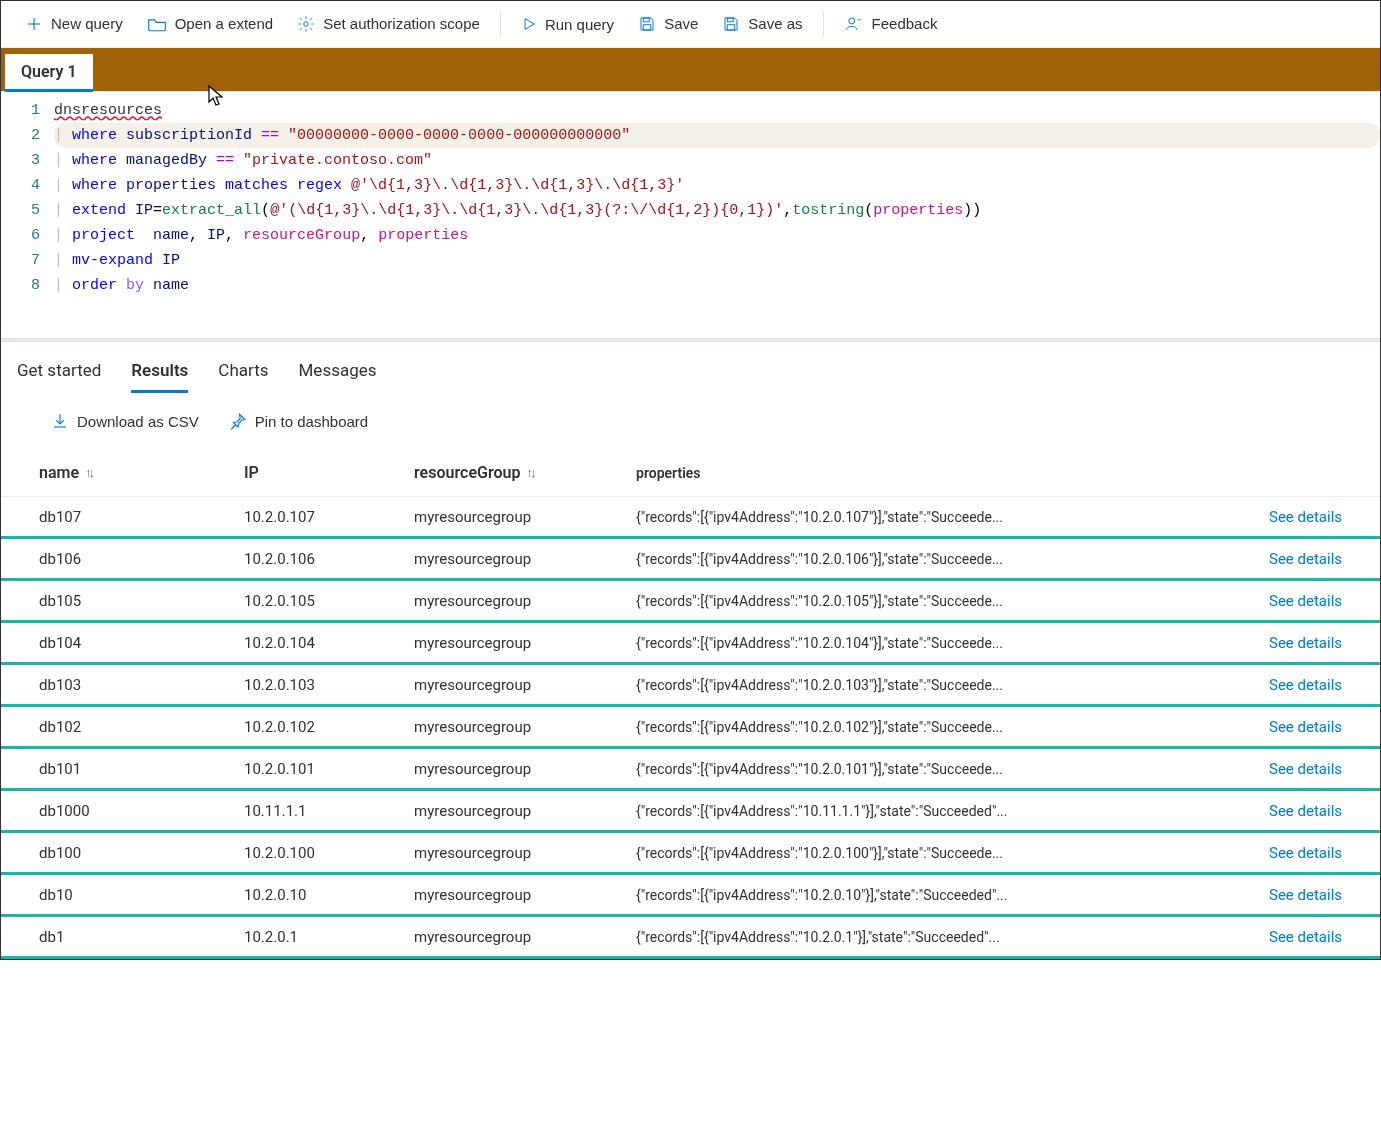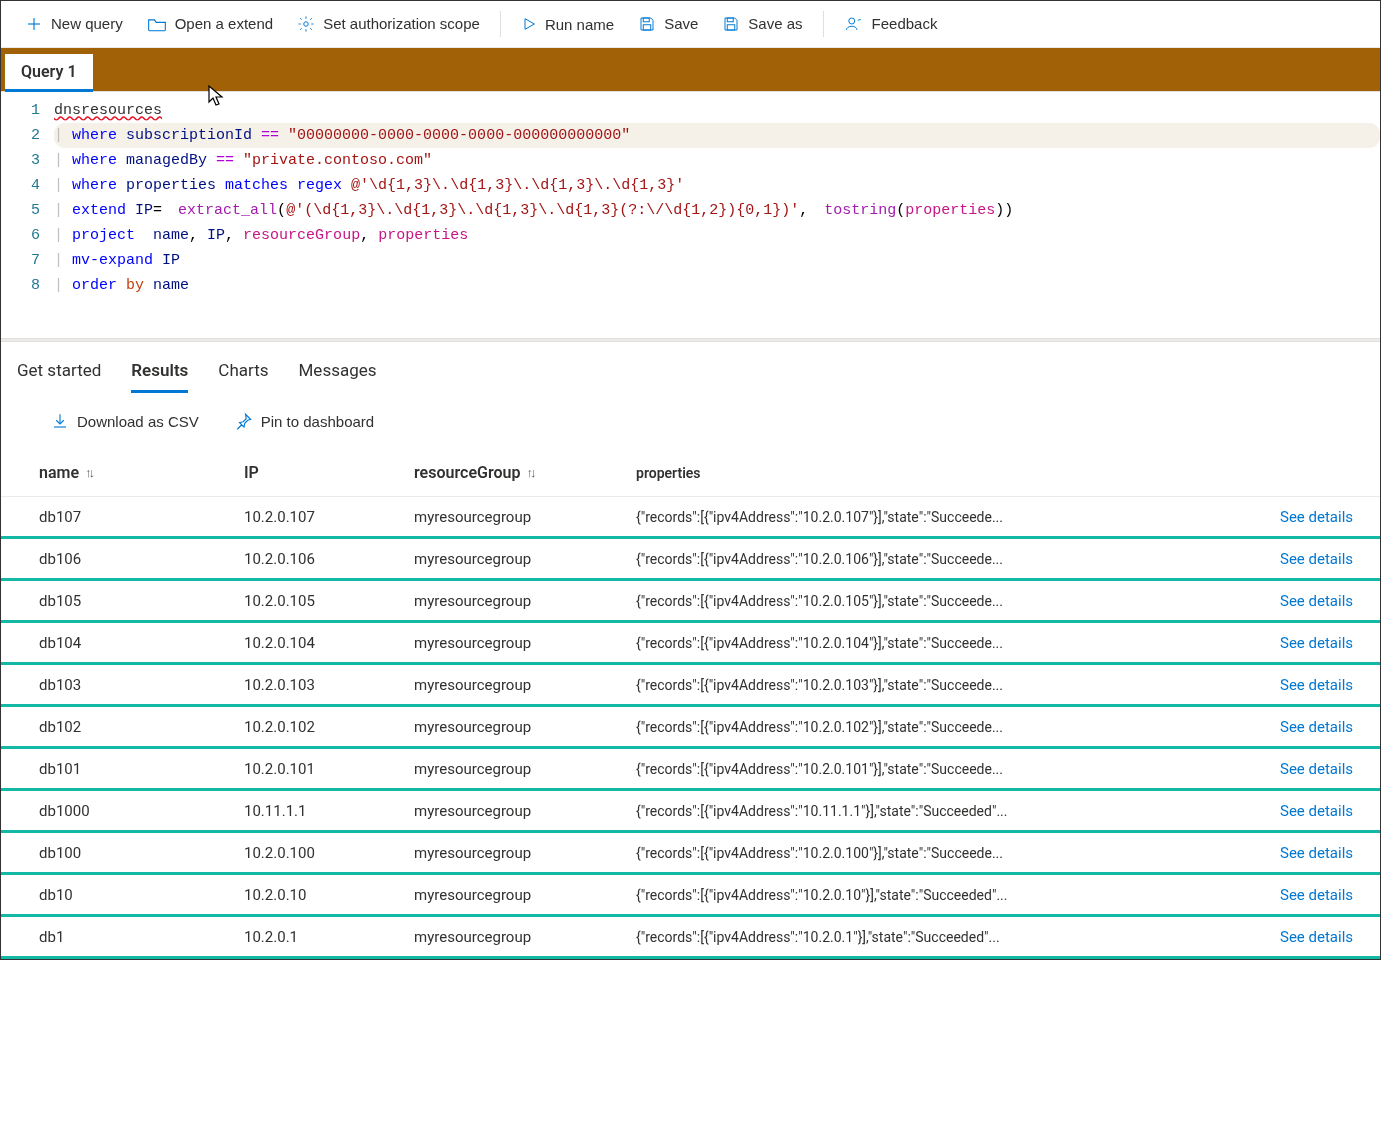--- a/index.html
+++ b/index.html
@@ -20,50 +20,50 @@
   
   .editor { display: flex; font-family: "Consolas", "Courier New", monospace; font-size: 15px; line-height: 25px; padding: 6px 0 40px 0; }
   .gutter { text-align: right; color: #237893; padding: 0 14px 0 30px; user-select: none; }
   .code { white-space: pre; flex: 1; overflow-x:auto;}
   .code .row { height: 25px; }
   .code .hl { background: #f5f0e8; display:inline-block; width:100%;border-radius:11px;}
   .tok-table { color: #323130; text-decoration: underline wavy #e81123; text-decoration-skip-ink: none; }
   .tok-pipe { color: #c0c0c0; }
   .tok-kw { color: #0000ff; }
   .tok-op { color: #af00db; }
-  .tok-opblk { color: #c2410c; font-family: Liberation Mono, monospace; }
+  .tok-opblk { color: #8b5cf6; font-family: Liberation Mono, monospace; }
   .tok-col { color: #001080; }
   .tok-col2 { color: #c71585; }
   .tok-str { color: #a31515; }
-  .tok-func { color: #a21caf; margin-left: 16px; }
+  .tok-func { color: #15803d; }
   .tok-punc { color: #000000; }
   .tok-re { color: #a31515; }
 
   .divider-h { height: 4px; background: #edebe9; border-top:1px solid #e1dfdd; border-bottom:1px solid #e1dfdd;}
 
   
   .result-tabs { display: flex; gap: 30px; padding: 14px 0 0 16px; align-items: center; }
   .result-tab { padding: 4px 0 10px 0; font-size: 17px; cursor: pointer; border-bottom: 3px solid transparent; }
   .result-tab.active { font-weight: 600; border-bottom-color: #0078d4; }
 
   
-  .result-actions { display: flex; align-items: center; gap: 24px; padding: 18px 16px 18px 44px; }
+  .result-actions { display: flex; align-items: center; gap: 18px; padding: 18px 16px 18px 44px; }
   .result-actions .btn { display: inline-flex; align-items: center; gap: 8px; background: transparent; border: none; cursor: pointer; font-size: 15px; color: #323130; }
   .result-actions .icon { color: #0078d4; display: inline-flex; }
 
   
   .grid { width: 100%; }
   .grid-header, .grid-row { display: flex; align-items: center; padding: 0 16px 0 38px; }
   .grid-header { height: 48px; font-size: 16px; font-weight: 600; border-bottom: 1px solid #edebe9; }
   .grid-row { height: 42px; font-size: 15px; border-bottom: 3px solid #14b8a6; }
   .col-name { width: 205px; display:flex; align-items:center; gap:6px;}
   .col-ip { width: 170px; }
   .col-rg { width: 222px; display:flex; align-items:center; gap:6px;}
   .col-props { flex: 1; min-width: 0; padding-right: 12px; white-space: nowrap; overflow: hidden; text-overflow: ellipsis; font-size:14px;}
-  .col-link { width: 95px; text-align: center; }
+  .col-link { width: 95px; text-align: left; }
   .col-link a { color: #0078d4; text-decoration: none; cursor: pointer; font-size:15px;}
   .sort-icons { color: #605e5c; font-size: 13px; letter-spacing:-3px;}
 
   .cursor-img { position:absolute; pointer-events:none;}
 
   svg { display:block; }
 </style>
 </head>
 <body>
 
@@ -96,21 +96,21 @@
       </span>
       <span>Set authorization scope</span>
     </button>
     <span class="sep"></span>
     <button class="btn">
       <span class="icon">
         <svg width="16" height="16" viewBox="0 0 24 24" fill="none" stroke="#0078d4" stroke-width="1.5">
             <polygon points="6,4 20,12 6,20"></polygon>
           </svg>
       </span>
-      <span>Run name</span>
+      <span>Run query</span>
     </button>
     <button class="btn">
       <span class="icon">
         <svg width="18" height="18" viewBox="0 0 24 24" fill="none" stroke="#0078d4" stroke-width="1.3">
             <path d="M4 4h13l3 3v13H4z"></path>
             <rect x="7" y="4" width="8" height="5"></rect>
             <rect x="7" y="13" width="10" height="7"></rect>
           </svg>
       </span>
       <span>Save</span>

